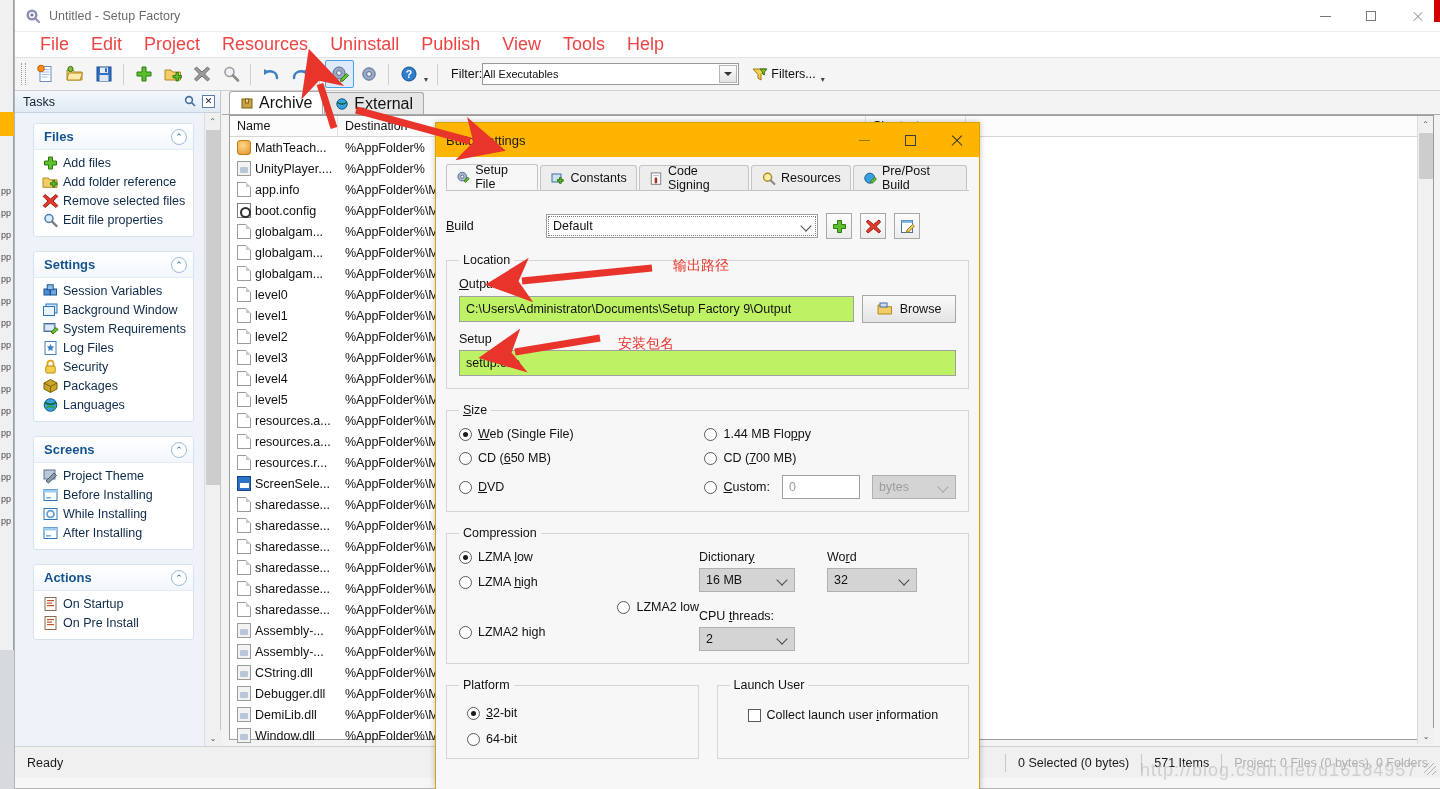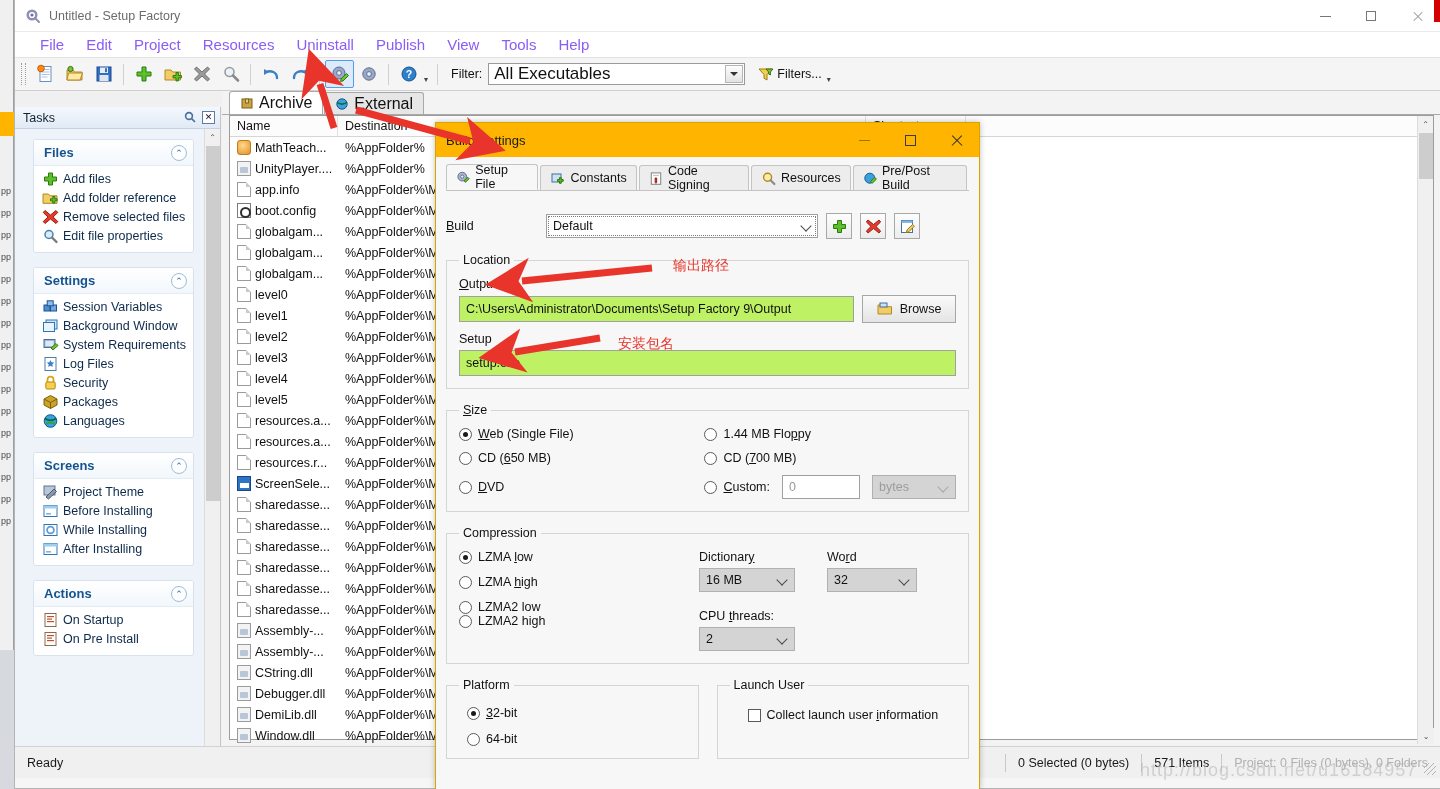--- a/index.html
+++ b/index.html
@@ -40,52 +40,52 @@
   .glyph-max { width: 10px; height: 10px; border: 1px solid #777; }
   .glyph-close { position: relative; width: 11px; height: 11px; }
   .glyph-close::before, .glyph-close::after {
     content: ""; position: absolute; left: 0; top: 5px; width: 12px; height: 1px; background: #999;
   }
   .glyph-close::before { transform: rotate(45deg); }
   .glyph-close::after { transform: rotate(-45deg); }
 
   
   .menubar { height: 25px; display: flex; align-items: center; background: #ffffff; padding-left: 14px; }
-  .menu-item { padding: 3px 11px; font-size: 15px; color: #8b5cf6; cursor: default; }
+  .menu-item { padding: 3px 11px; font-size: 18px; color: #ef4444; cursor: default; }
 
   
   .toolbar {
     height: 34px; background: #f5f5f5; display: flex; align-items: center;
     border-top: 1px solid #e2e2e2; border-bottom: 1px solid #cfcfcf; padding-left: 6px;
   }
   .tb-grip { width: 5px; height: 22px; border-left: 1px dotted #9b9b9b; border-right: 1px dotted #9b9b9b; margin-right: 5px; }
   .tb-btn {
     width: 29px; height: 28px; display: flex; align-items: center; justify-content: center;
     border: 1px solid transparent; border-radius: 2px;
   }
   .tb-btn.active { background: #dceafc; border: 1px solid #4ba0e8; }
   .tb-sep { width: 1px; height: 21px; background: #d0d0d0; margin: 0 5px; }
   .tb-caret { font-size: 8px; color: #444; align-self: flex-end; margin: 0 4px 6px 1px; }
   .filter-label { margin-left: 8px; font-size: 12.5px; color: #111; }
   .filter-combo {
-    margin-left: 6px; width: 257px; height: 22px; background: #fff; border: 1px solid #9a9a9a;
-    display: flex; align-items: center; font-size: 17px; color: #111; padding-left: 5px; position: relative;
+    margin-left: 0; width: 257px; height: 22px; background: #fff; border: 1px solid #9a9a9a;
+    display: flex; align-items: center; font-size: 11px; color: #111; position: relative;
   }
   .combo-arrow-box {
     position: absolute; right: 1px; top: 1px; width: 18px; height: 18px; background: linear-gradient(#fdfdfd,#e3e3e3);
     border: 1px solid #b5b5b5; display: flex; align-items: center; justify-content: center;
   }
   .tri-down { width: 0; height: 0; border-left: 4px solid transparent; border-right: 4px solid transparent; border-top: 4px solid #333; }
   .filters-btn { display: flex; align-items: center; gap: 3px; margin-left: 8px; font-size: 12.5px; color: #111; padding: 3px 4px; }
 
   
   .workspace { position: relative; height: 655px; background: #f0f0f0; }
 
   
-  .tasks-pane { position: absolute; left: 0; top: 16px; width: 206px; height: 655px; background: #eef3fa; border-right: 1px solid #c6c6c6; }
+  .tasks-pane { position: absolute; left: 0; top: 0; width: 206px; height: 655px; background: #eef3fa; border-right: 1px solid #c6c6c6; }
   .tasks-head {
     height: 22px; background: linear-gradient(#f4f8fd,#e1eaf5); border-bottom: 1px solid #c6d2e0;
     display: flex; align-items: center; padding: 0 4px 0 8px; font-size: 12.5px; color: #123;
   }
   .tasks-head .spacer { flex: 1; }
   .tiny-btn { width: 15px; height: 15px; display: flex; align-items: center; justify-content: center; margin-left: 3px; }
   .tiny-box { width: 13px; height: 13px; border: 1px solid #5a7da8; background: #fff; font-size: 9px; line-height: 11px; text-align: center; color: #214; }
 
   .tasks-scroll { position: relative; width: 206px; height: 633px; overflow: hidden; }
   .tasks-inner { padding: 10px 0 0 18px; width: 188px; }
@@ -1066,21 +1066,21 @@
 
           <div>
             <div class="radio-row" style="margin-bottom:11px;">
               <span class="radio on"></span>
               <span>LZMA <span class="udl">l</span>ow</span>
             </div>
             <div class="radio-row" style="margin-bottom:11px;">
               <span class="radio"></span>
               <span>LZMA <span class="udl">h</span>igh</span>
             </div>
-            <div class="radio-row" style="">
+            <div class="radio-row" style="margin-bottom:11px;justify-content:flex-end;">
               <span class="radio"></span>
               <span>LZMA2 low</span>
             </div>
             <div class="radio-row">
               <span class="radio"></span>
               <span>LZMA2 high</span>
             </div>
           </div>
 
           <div>

